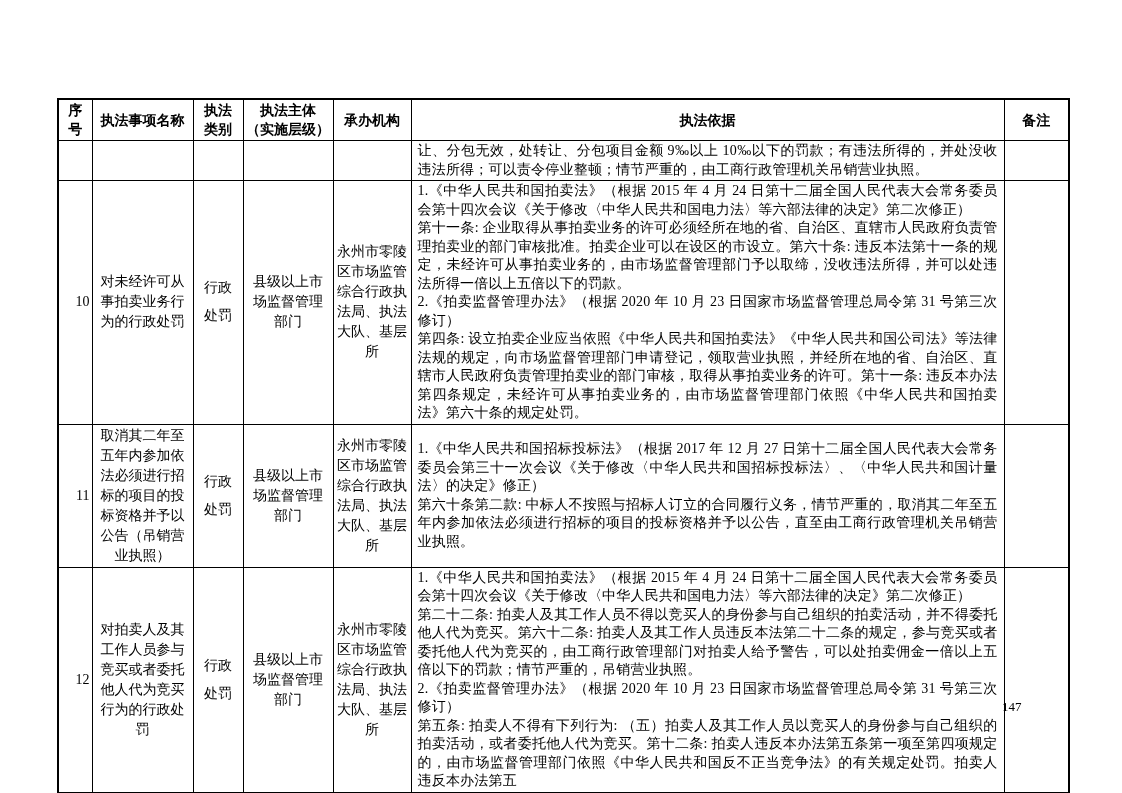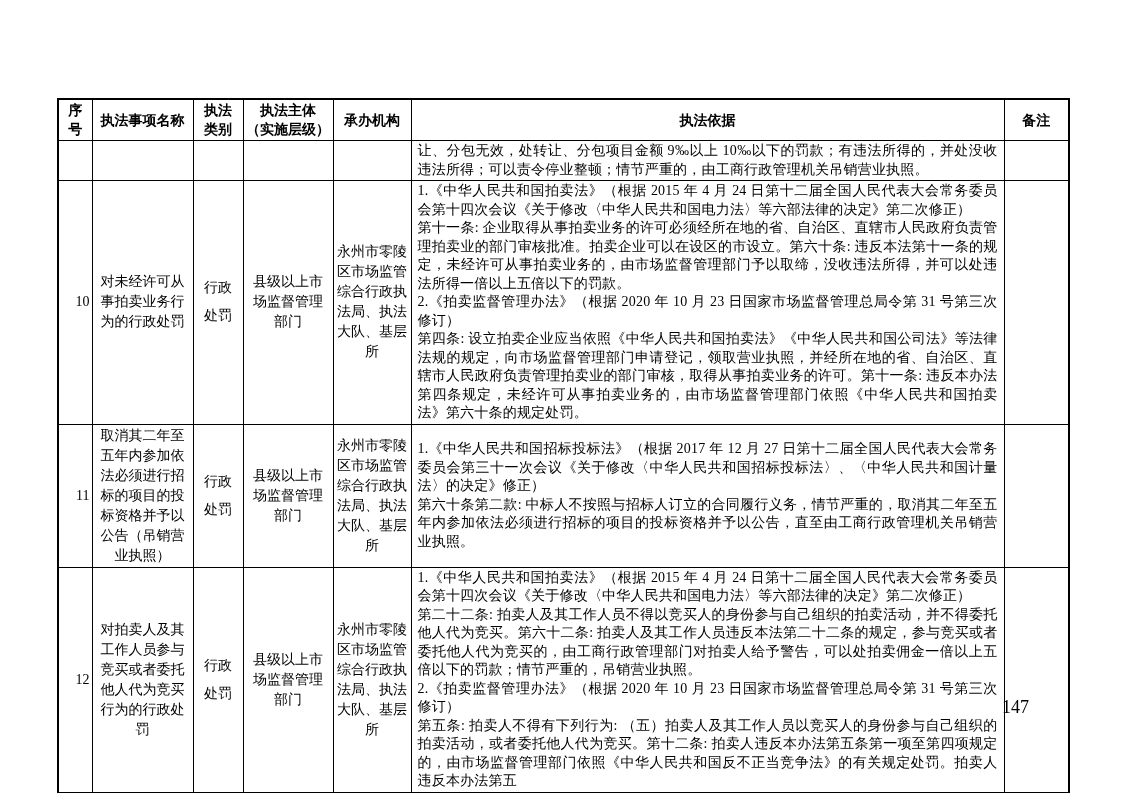--- a/index.html
+++ b/index.html
@@ -52,21 +52,21 @@
   }
   td.c-remark  { padding: 1px 2px; }
   tr.h-hdr { height: 40px; }
   tr.h-r0  { height: 40px; }
   tr.h-r1  { height: 207px; }
   tr.h-r2  { height: 114px; }
   tr.h-r3  { height: 185px; }
   .page-number {
     position: absolute;
     left: 1002px; top: 699px;
-    font-size: 18px;
+    font-size: 13px;
     line-height: 16px;
     font-family: "Liberation Serif", "DejaVu Serif", serif;
   }
 </style>
 </head>
 <body>
 
 <div class="sheet">
 
   <table class="enf">

